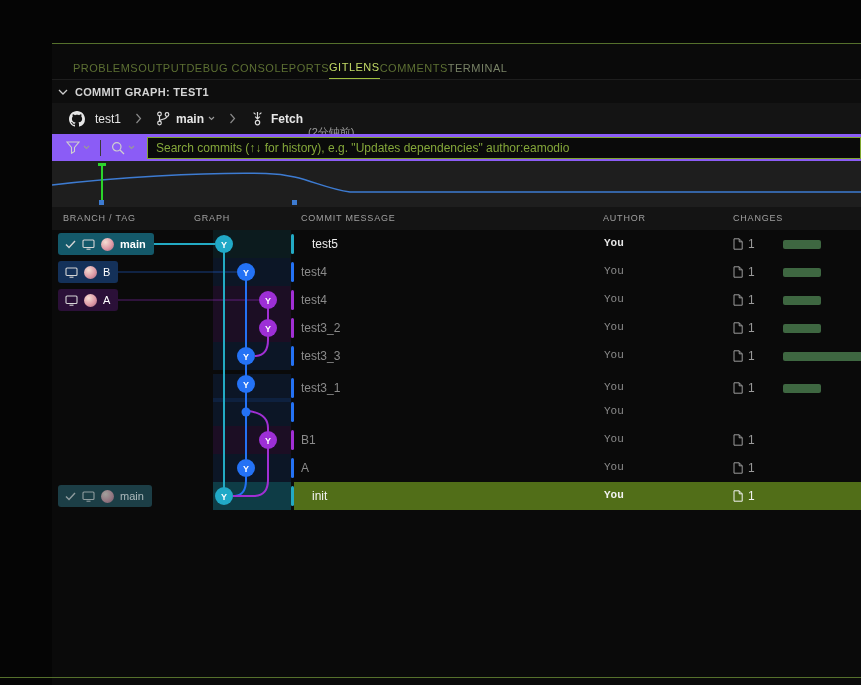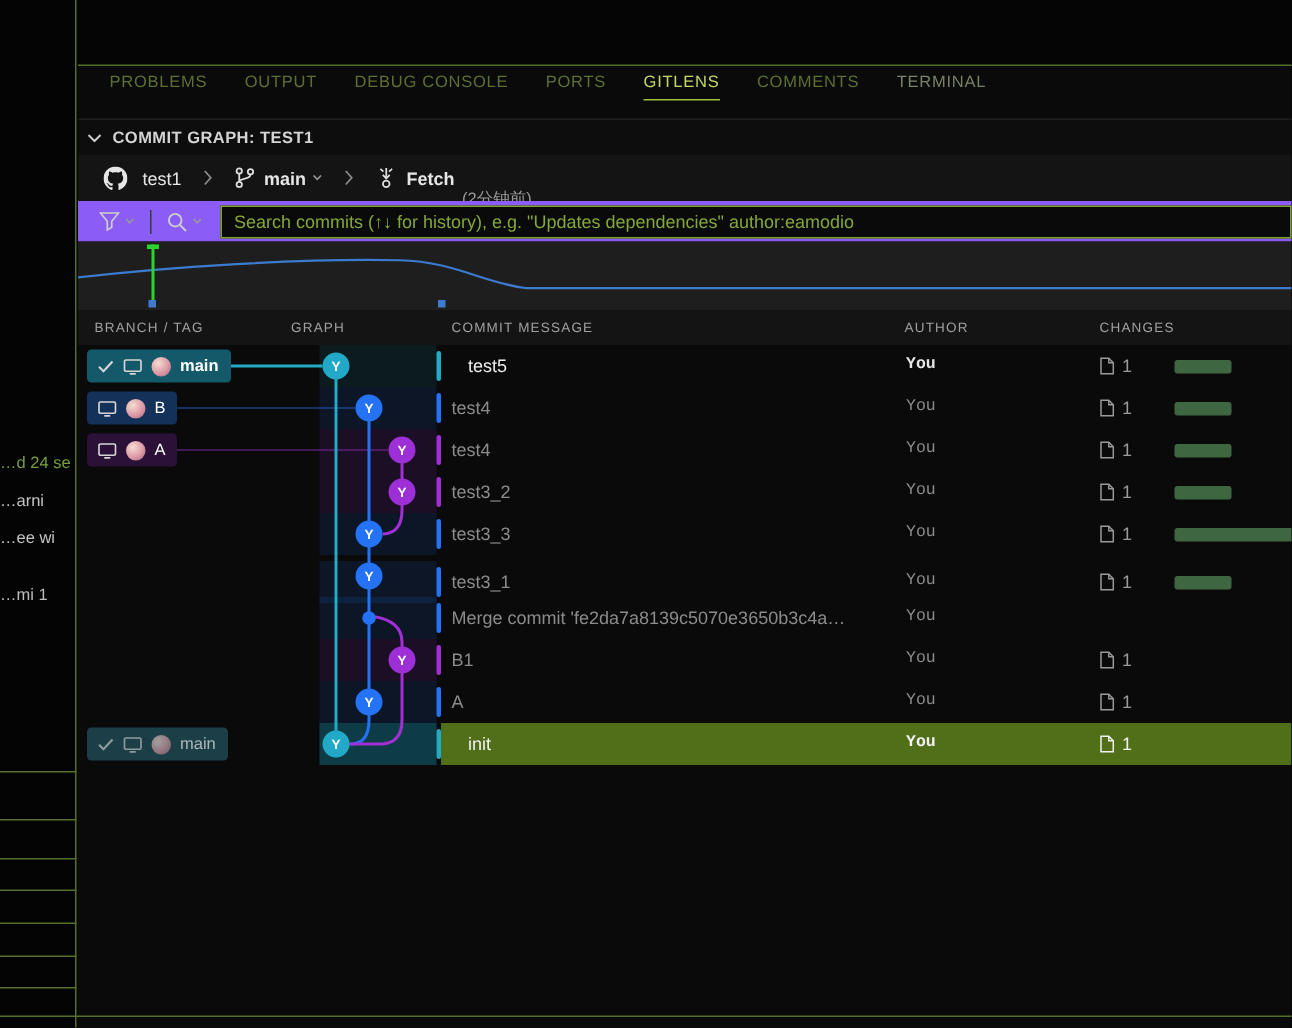--- a/index.html
+++ b/index.html
@@ -14,21 +14,21 @@
                 overflow:hidden; direction:rtl; text-align:left; }
   .strip-line { position:absolute; left:0; width:51px; height:1px; background:#55702c; }
 
   
   .main { position:absolute; top:0; left:52px; width:809px; height:685px; background:#0a0a0a; }
   .top-editor { position:absolute; top:0; left:0; width:809px; height:44px; background:#050505;
                 border-bottom:1px solid #55702c; }
 
   
   .tabs { position:absolute; top:45px; left:0; width:809px; height:34px; background:#0a0a0a;
-          display:flex; align-items:flex-start; gap:25px; padding-left:21px; }
+          display:flex; align-items:flex-end; padding-left:21px; }
   .tab { font-size:11px; letter-spacing:.5px; color:#5d7033; cursor:pointer; position:relative;
          padding:4px 0 5px 0; }
   .tab.active { color:#c3db66; border-bottom:1px solid #9fbf3f; }
   .tab.grayer { color:#788266; }
 
   
   .graph-header { position:absolute; top:79px; left:0; width:809px; height:24px; background:#0d0d0d;
                   border-top:1px solid #1e1e1e; display:flex; align-items:center; gap:7px; padding-left:6px; }
   .graph-header .title { font-size:11px; font-weight:bold; letter-spacing:.3px; color:#d4d4d4; }
   .chev-down-lg { width:10px; height:6px; }
@@ -94,33 +94,20 @@
             background:radial-gradient(circle at 35% 32%, #f4ddd2, #dd9aa6 55%, #a8697f 95%); }
 
   .below { position:absolute; top:510px; left:0; width:809px; height:175px; background:#0a0a0a; }
   .bottom-line { position:absolute; top:677px; left:0; width:861px; height:1px; background:#55702c; z-index:9; }
 </style>
 </head>
 <body>
 
 <div class="screen">
 
-  <div class="left-strip">
-    <div class="strip-text" style="top: 303px; color: rgb(118, 160, 67);">d 24 se…</div>
-    <div class="strip-text" style="top: 328px; color: rgb(196, 196, 196);">arni…</div>
-    <div class="strip-text" style="top: 353px; color: rgb(196, 196, 196);">ee wi…</div>
-    <div class="strip-text" style="top: 391px; color: rgb(189, 189, 189);">1 mi…</div>
-    <div class="strip-line" style="top:514px"></div>
-    <div class="strip-line" style="top:546px"></div>
-    <div class="strip-line" style="top:572px"></div>
-    <div class="strip-line" style="top:593px"></div>
-    <div class="strip-line" style="top:615px"></div>
-    <div class="strip-line" style="top:637px"></div>
-    <div class="strip-line" style="top:658px"></div>
-  </div>
 
   <div class="main">
     <div class="top-editor"></div>
 
     <div class="tabs">
       <div class="tab">PROBLEMS</div>
       <div class="tab">OUTPUT</div>
       <div class="tab">DEBUG CONSOLE</div>
       <div class="tab">PORTS</div>
       <div class="tab active">GITLENS</div>
@@ -304,21 +291,20 @@
               <path d="M6.2 .8 L6.2 3.8 L9.2 3.8"></path>
             </svg>
             <span>1</span>
           </span>
         <div class="bar" style="width: 38px;"></div>
       </div>
 
       <div class="row" style="top:168px">
         <div class="tint t-blue"></div>
           <div class="refbar c-blue"></div>
-        <span class="msg">Merge commit 'fe2da7a8139c5070e3650b3c4a…</span>
         <span class="author">You</span>
 
       </div>
 
       <div class="row" style="top:196px">
         <div class="tint t-purple"></div>
           <div class="refbar c-purple"></div>
         <span class="msg">B1</span>
         <span class="author">You</span>
         <span class="changes">

